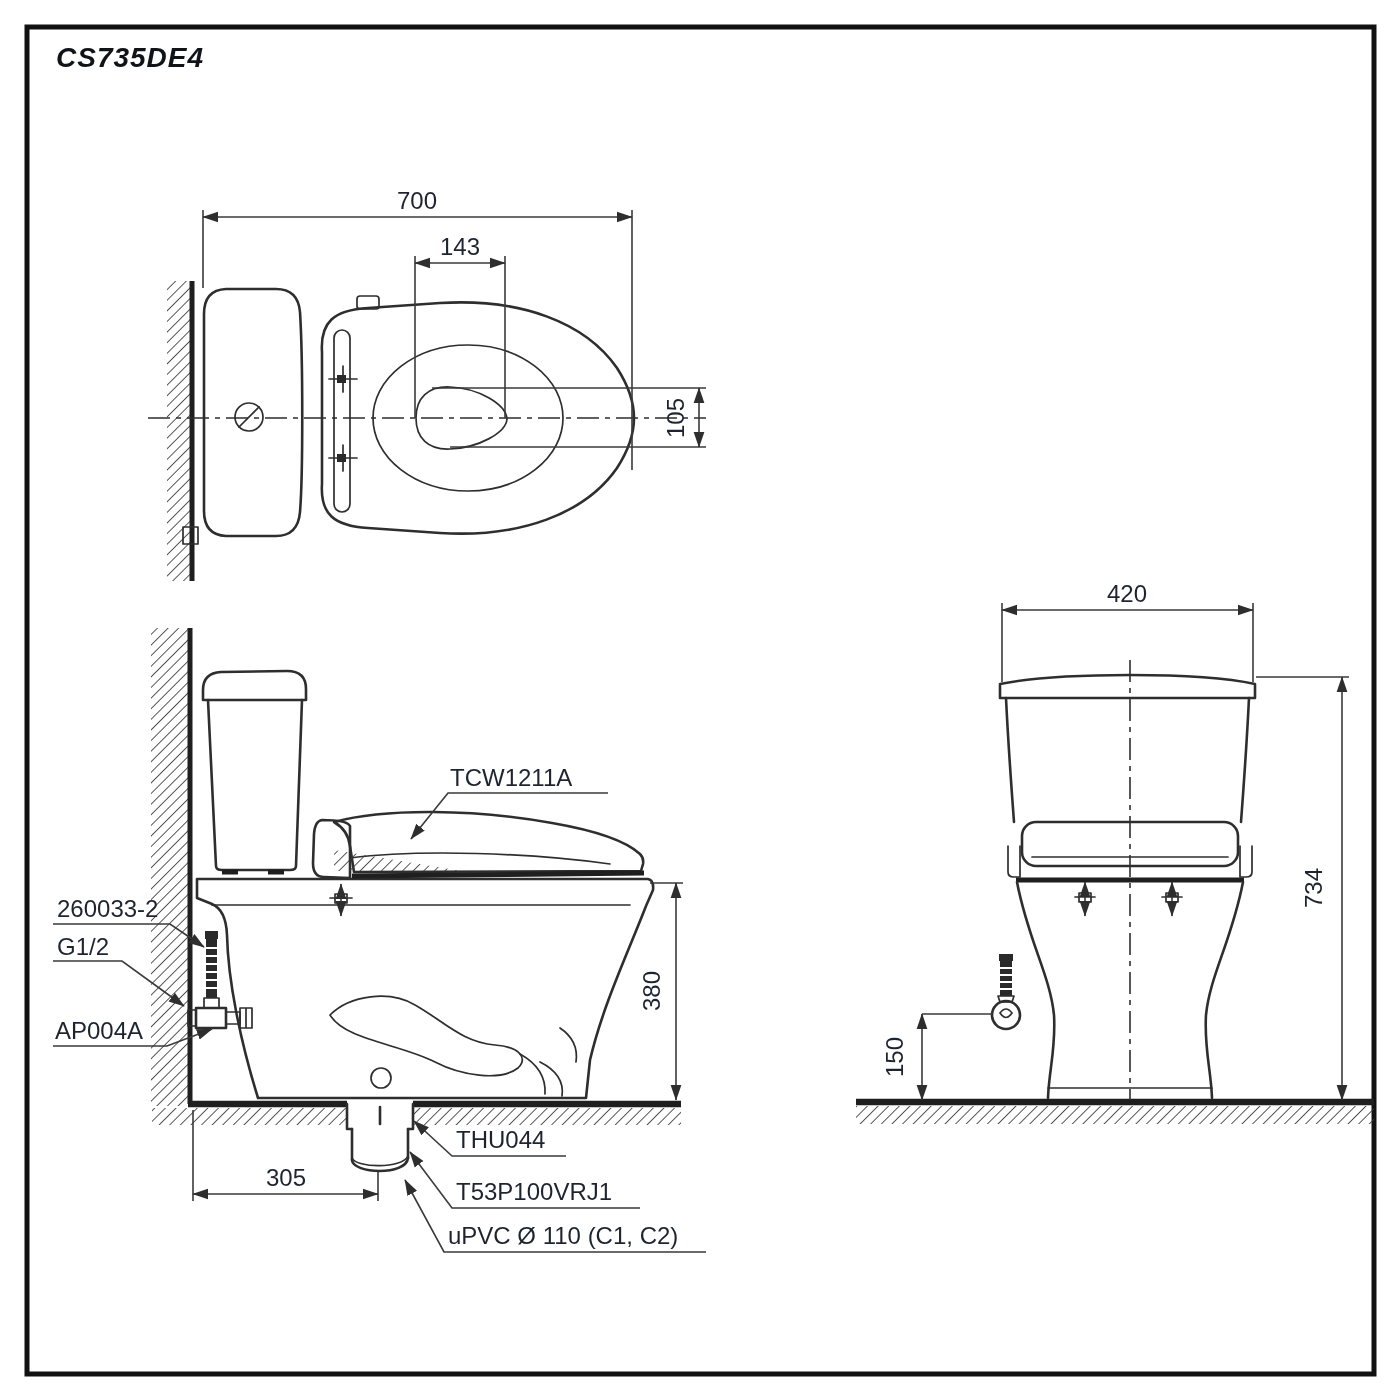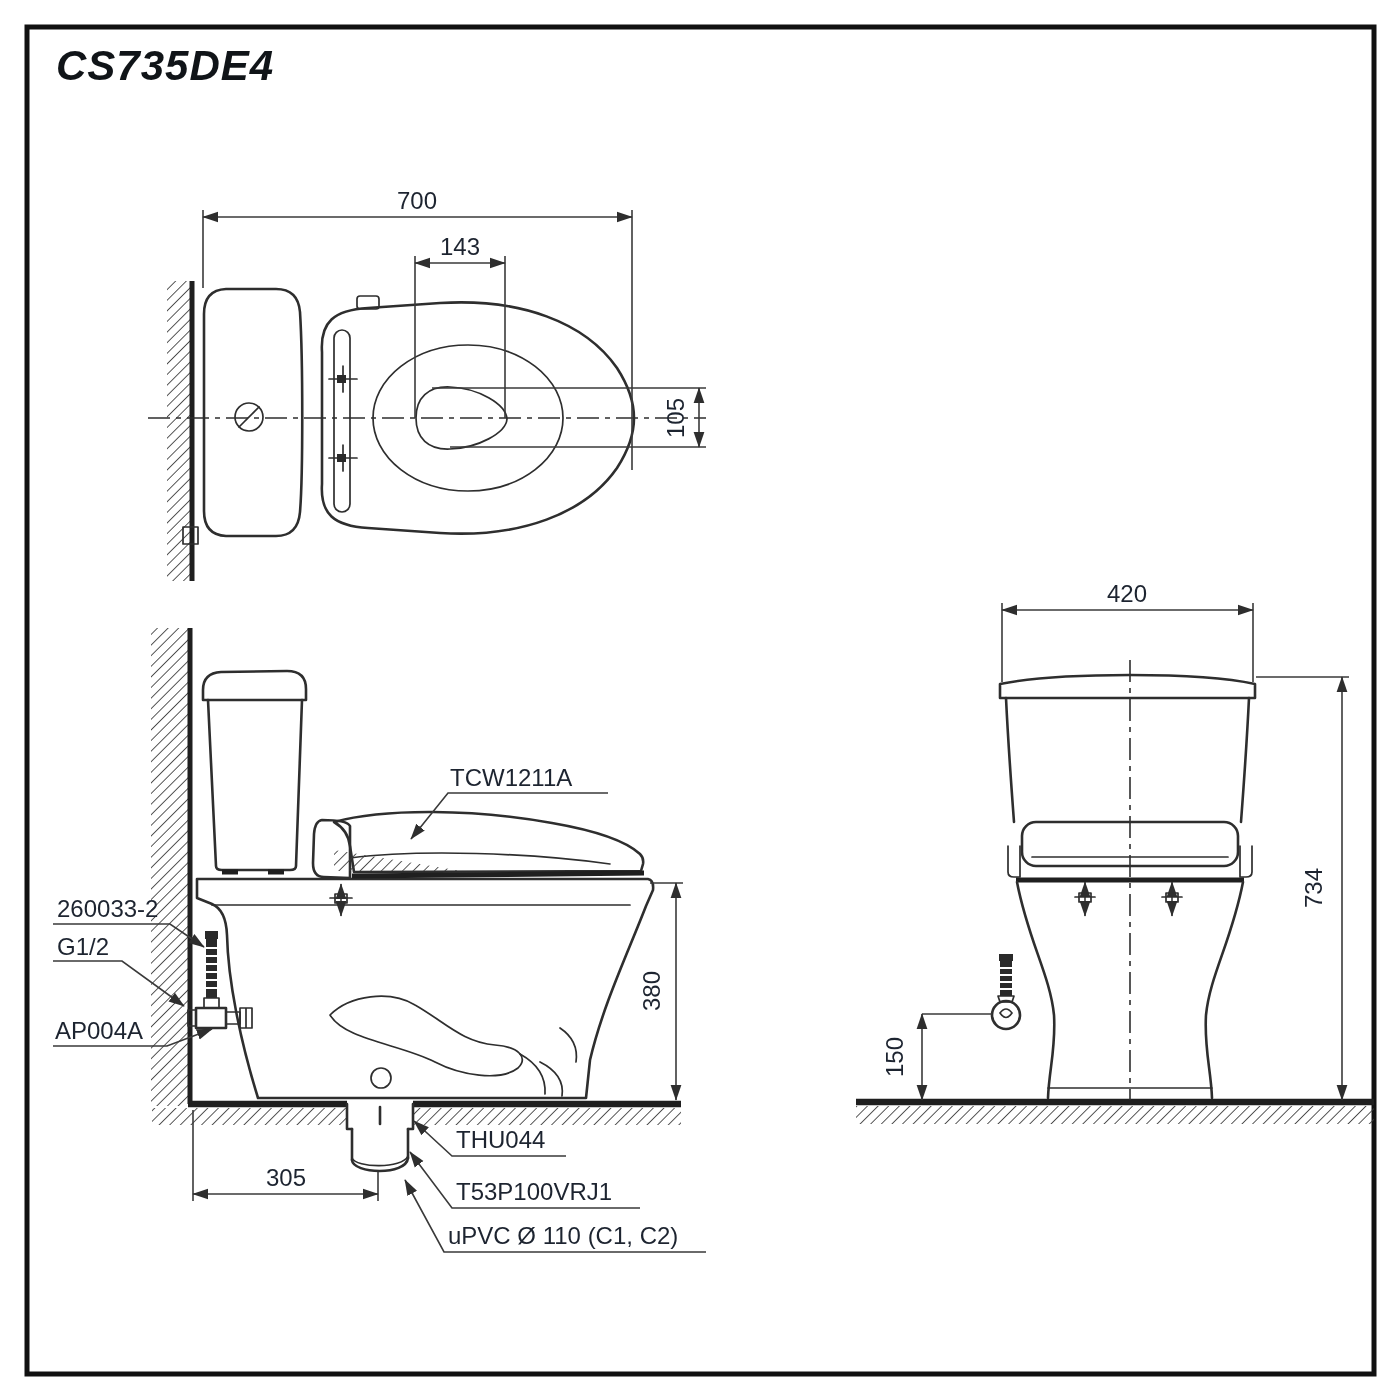--- a/index.html
+++ b/index.html
@@ -11,21 +11,21 @@
   .t  {fill:none;stroke:#2e2e2e;stroke-width:1.7;stroke-linecap:round;stroke-linejoin:round;}
   .k  {fill:none;stroke:#1f1f1f;stroke-width:5;}
   .k6 {fill:none;stroke:#1f1f1f;stroke-width:6.5;}
   .d  {fill:none;stroke:#3a3a3a;stroke-width:1.6;}
   .cl {fill:none;stroke:#2e2e2e;stroke-width:1.6;stroke-dasharray:22 6 5 6;}
   .fillk{fill:#2a2a2a;stroke:none;}
   text{font-family:"Liberation Sans",sans-serif;fill:#1d2430;}
   .dt {font-size:24px;}
   .pl {font-size:24px;}
   #title{position:absolute;left:56px;top:42px;font-style:italic;font-weight:700;
-         font-size:42px;color:#101418;letter-spacing:1px;}
+         font-size:28px;color:#101418;letter-spacing:1px;}
 </style>
 </head>
 <body>
 
 <div id="page">
   <div id="title">CS735DE4</div>
 
   <svg width="1400" height="1400" viewBox="0 0 1400 1400">
     <defs>
       <marker id="arw" viewBox="0 0 10 10" refX="9.5" refY="5" markerWidth="10" markerHeight="10" orient="auto-start-reverse">

